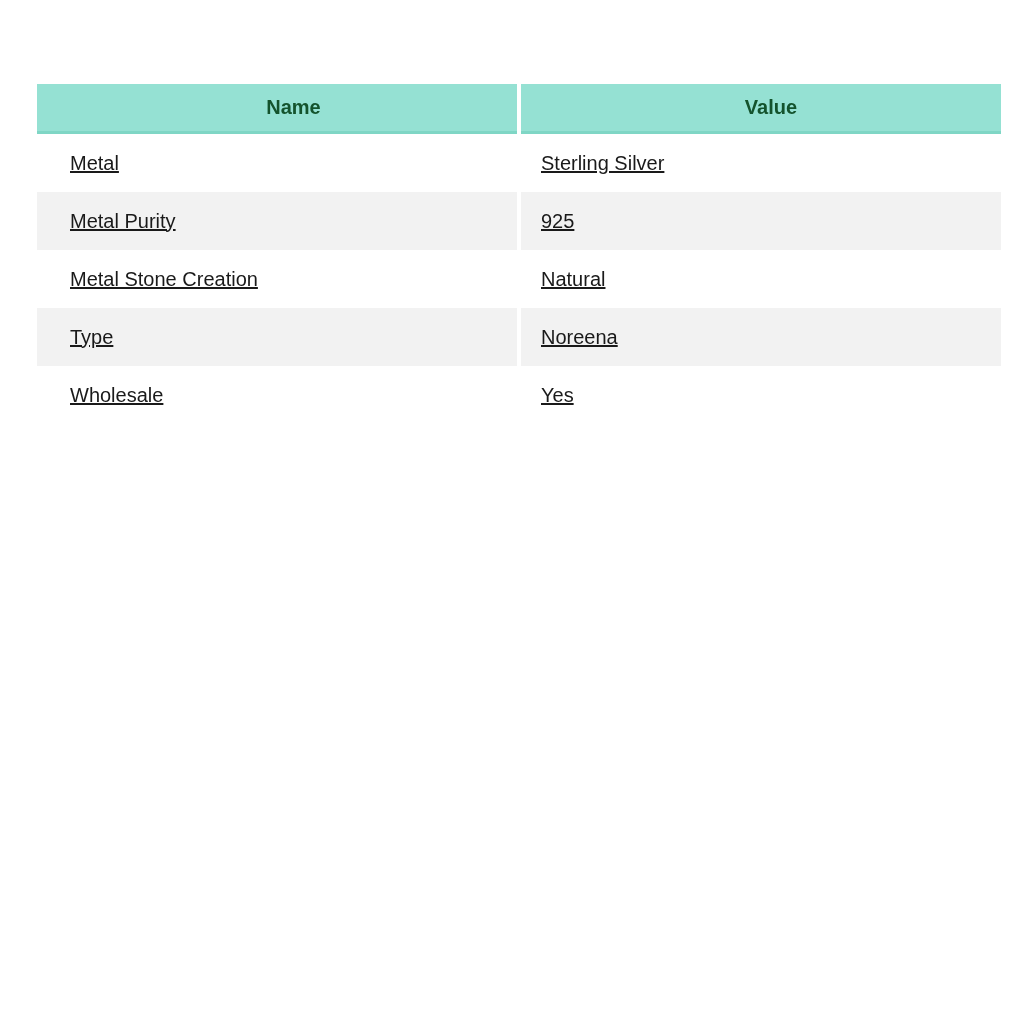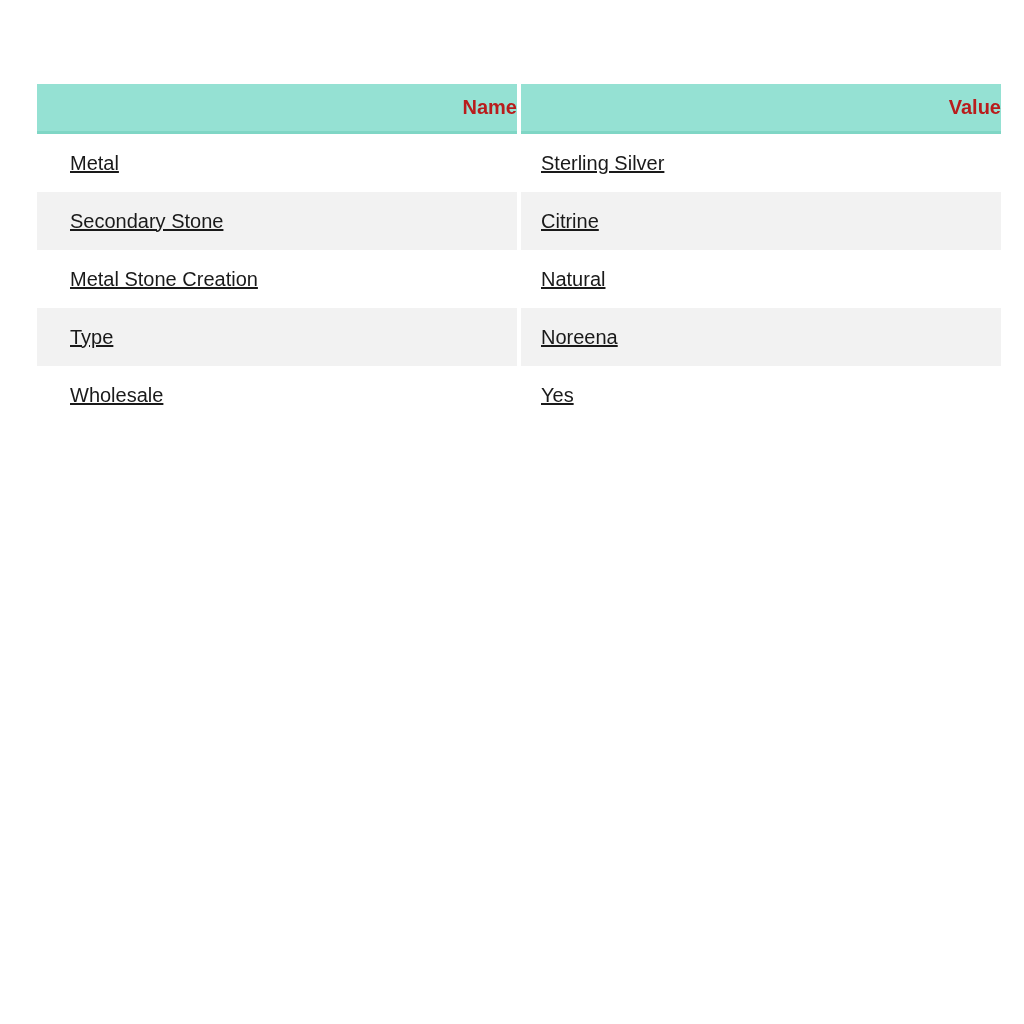--- a/index.html
+++ b/index.html
@@ -26,24 +26,24 @@
     border-collapse: collapse;
     table-layout: fixed;
     font-size: 20px;
   }
   .spec-table col { width: 50%; }
   .spec-table th {
     background: var(--header-bg);
     height: 47px;
     font-weight: 600;
     font-size: 20px;
-    text-align: right;
+    text-align: center;
     padding: 0 0 0 33px;
     border-bottom: 3px solid var(--header-border);
-    color: #b91c1c;
+    color: #14532d;
   }
   .spec-table th.value-col,
   .spec-table td.value-cell {
     border-left: 4px solid var(--divider);
     padding-left: 20px;
   }
   .spec-table td {
     height: 58px;
     padding: 0 0 0 33px;
     font-weight: 400;
@@ -67,26 +67,26 @@
       <th class="name-col">Name</th>
       <th class="value-col">Value</th>
     </tr>
   </thead>
   <tbody id="table-body">
   <tr class="data-row">
     <td class="name-cell">Metal</td>
     <td class="value-cell">Sterling Silver</td>
   </tr>
 
+  <tr class="data-row">
+    <td class="name-cell">Metal Purity</td>
+    <td class="value-cell">925</td>
+  </tr>
 
 
-  <tr class="data-row">
-    <td class="name-cell">Secondary Stone</td>
-    <td class="value-cell">Citrine</td>
-  </tr>
 
   <tr class="data-row">
     <td class="name-cell">Metal Stone Creation</td>
     <td class="value-cell">Natural</td>
   </tr>
 
 
   <tr class="data-row">
     <td class="name-cell">Type</td>
     <td class="value-cell">Noreena</td>

